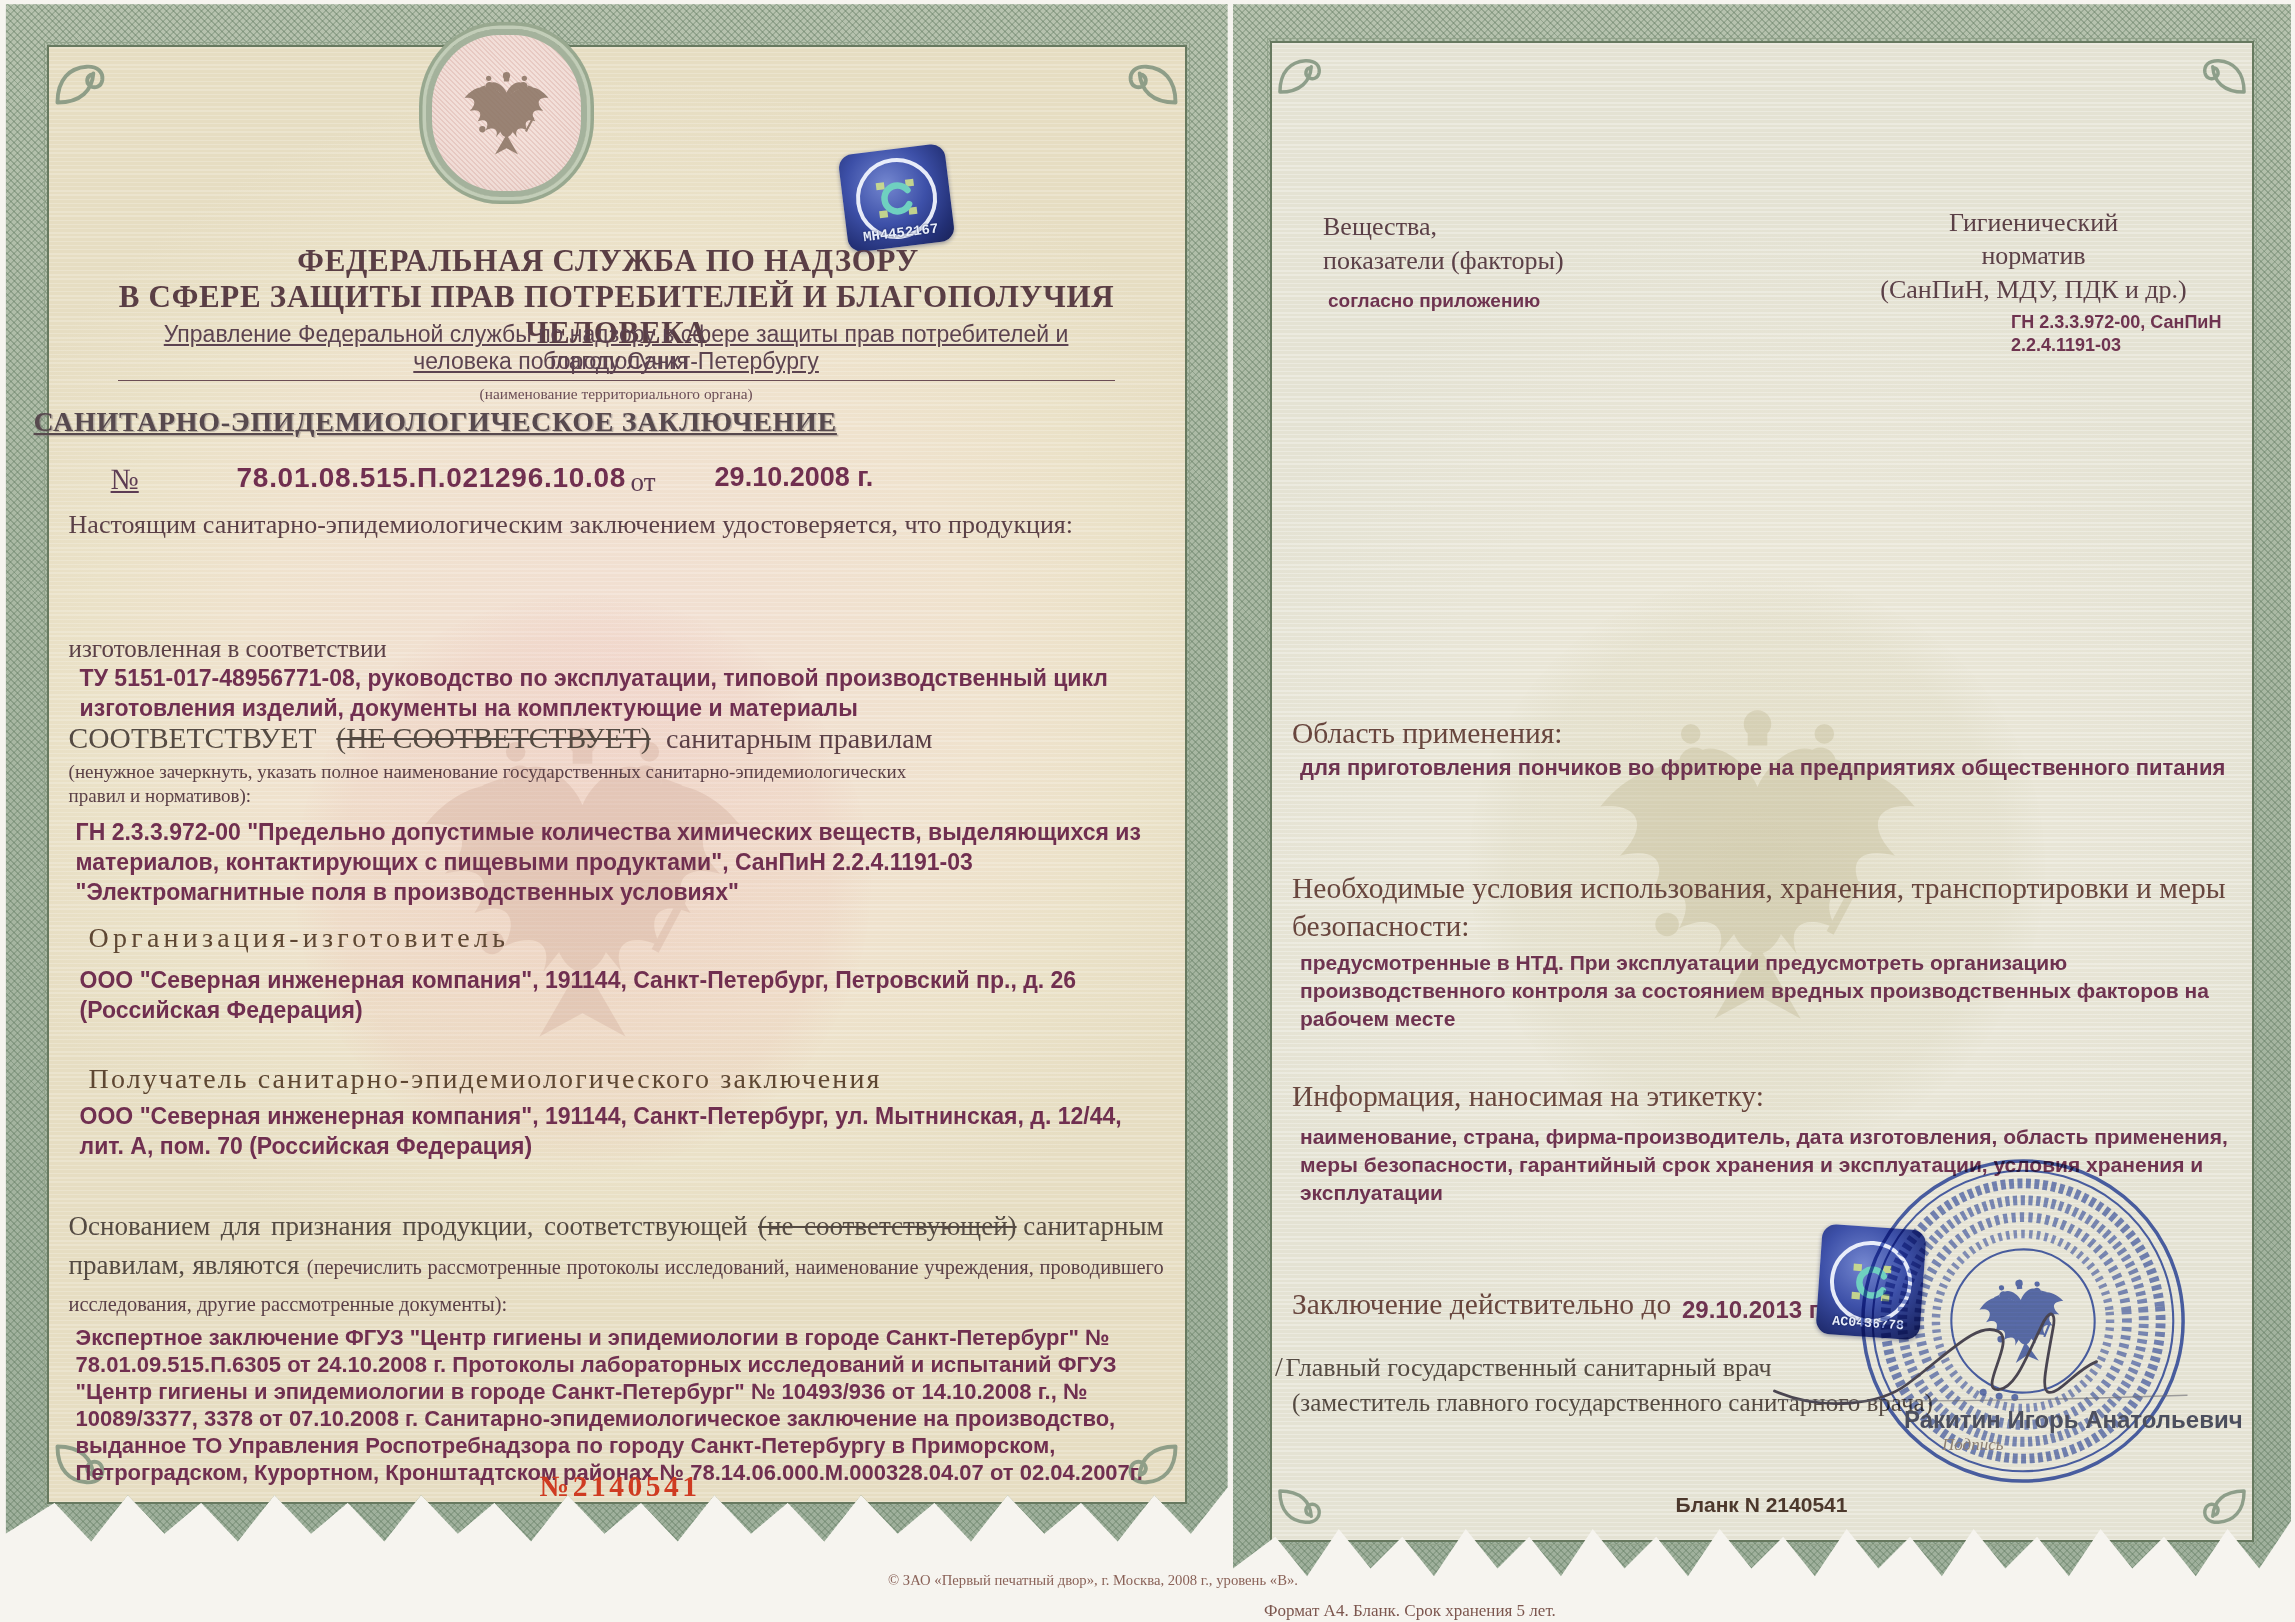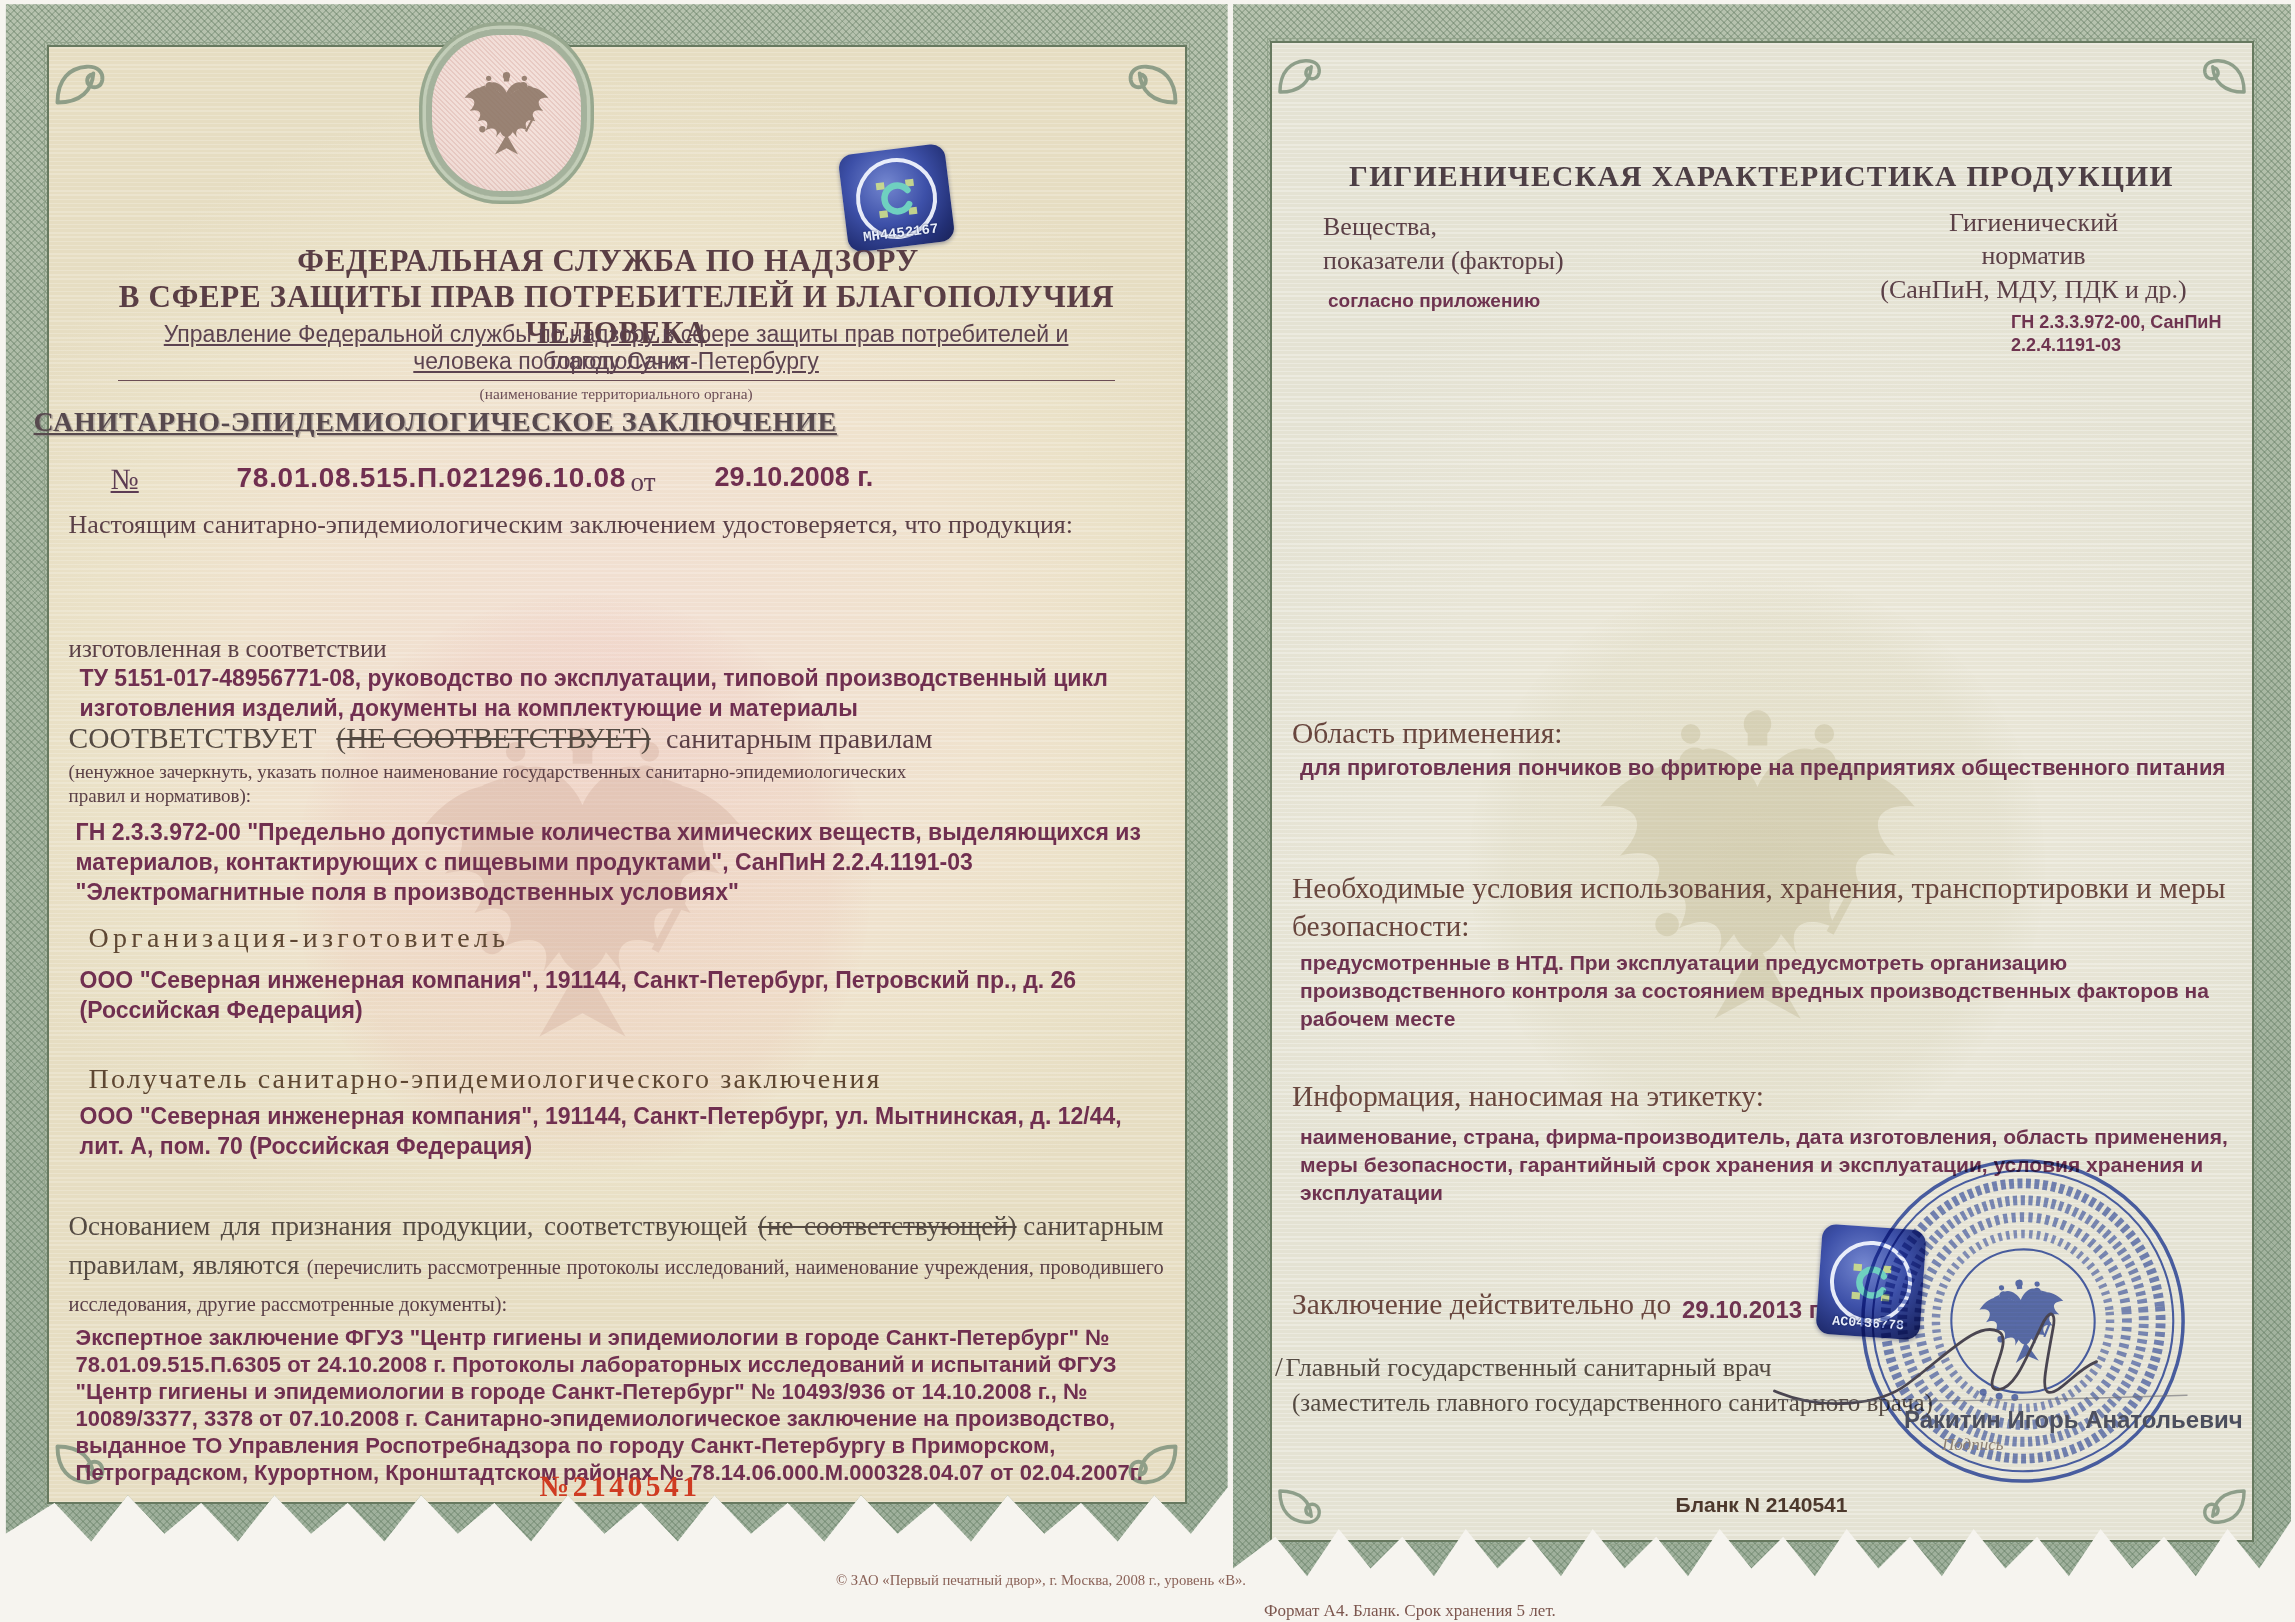--- a/index.html
+++ b/index.html
@@ -184,21 +184,21 @@
     <p class="abs" style="left:63px;top:1205px;width:1095px;margin:0;text-align:justify;line-height:34px">
       <span class="t-serif" style="font-size:27px;color:#544a42">Основанием  для  признания  продукции,  соответствующей </span>
       <span class="t-serif struck" style="font-size:27px;color:#544a42">(не  соответствующей)</span>
       <span class="t-serif" style="font-size:27px;color:#544a42"> санитарным правилам, являются </span>
       <span class="t-serif" style="font-size:20.4px;color:#5b4047">(перечислить рассмотренные протоколы исследований, наименование учреждения, проводившего исследования, другие рассмотренные документы):</span>
     </p>
     <div class="abs filled t-sans" style="left:70px;top:1320px;width:1081px;font-size:22px;line-height:27px;text-align:left">Экспертное заключение ФГУЗ "Центр гигиены и эпидемиологии в городе Санкт-Петербург" № 78.01.09.515.П.6305 от 24.10.2008 г. Протоколы лабораторных исследований и испытаний ФГУЗ "Центр гигиены и эпидемиологии в городе Санкт-Петербург" № 10493/936 от 14.10.2008 г., № 10089/3377, 3378 от 07.10.2008 г. Санитарно-эпидемиологическое заключение на производство, выданное ТО Управления Роспотребнадзора по городу Санкт-Петербургу в Приморском, Петроградском, Курортном, Кронштадтском районах № 78.14.06.000.М.000328.04.07 от 02.04.2007г.</div>
 
     <div class="abs red-num t-serif" style="left:534px;top:1466px">№2140541</div>
   </div>
-  <div class="abs footer-text t-serif" style="left:836px;top:1572px">© ЗАО «Первый печатный двор»,  г. Москва,  2008 г., уровень «В».</div>
+  <div class="abs footer-text t-serif" style="left:888px;top:1572px">© ЗАО «Первый печатный двор»,  г. Москва,  2008 г., уровень «В».</div>
 
   <div class="page" id="right-page" style="left:1233px;top:4.2px;width:1058px;height:1580px;">
     <div class="page-inner" id="right-inner">
       <svg class="abs curl" style="left:4.2px;top:4.2px;width:49px;height:49px" viewBox="0 0 70 70" width="49" height="49">
           <use href="#curl"></use>
         </svg>
       <svg class="abs curl" style="right:4.2px;top:4.2px;width:49px;height:49px;transform:scaleX(-1)" viewBox="0 0 70 70" width="49" height="49">
           <use href="#curl"></use>
         </svg>
       <svg class="abs curl" style="left:4.2px;bottom:4.2px;width:49px;height:49px;transform:scaleY(-1)" viewBox="0 0 70 70" width="49" height="49">
@@ -209,21 +209,20 @@
         </svg>
 
       <div class="abs rosette" style="left:197px;top:534px;width:576px;height:576px;
            background:radial-gradient(circle, rgba(190,185,140,.20) 0%, rgba(190,185,140,.10) 60%, rgba(190,185,140,0) 72%);">
         <svg width="393" height="393" style="color:#b7ae85;opacity:.30" viewBox="0 0 560 560">
             <use href="#eagle" width="560" height="560"></use>
           </svg>
       </div>
     </div>
 
-    <div class="abs t-serif" style="left:42px;top:156px;width:973px;text-align:center;font-weight:bold;font-size:29.5px;letter-spacing:1.4px;color:#4d3f45">ГИГИЕНИЧЕСКАЯ ХАРАКТЕРИСТИКА ПРОДУКЦИИ</div>
 
     <div class="abs r-label t-serif" style="left:90px;top:208px;font-size:26px;color:#5b4047">Вещества,</div>
     <div class="abs r-label t-serif" style="left:90px;top:242px;font-size:26px;color:#5b4047">показатели (факторы)</div>
     <div class="abs r-filled t-sans" style="left:95px;top:286px;font-size:19px">согласно приложению</div>
 
     <div class="abs t-serif" style="left:632px;top:204px;width:337px;text-align:center;font-size:26px;color:#5b4047">Гигиенический</div>
     <div class="abs t-serif" style="left:632px;top:237px;width:337px;text-align:center;font-size:26px;color:#5b4047">норматив</div>
     <div class="abs t-serif" style="left:632px;top:271px;width:337px;text-align:center;font-size:26px;color:#5b4047">(СанПиН, МДУ, ПДК и др.)</div>
     <div class="abs r-filled t-sans" style="left:778px;top:308px;font-size:18px">ГН 2.3.3.972-00, СанПиН</div>
     <div class="abs r-filled t-sans" style="left:778px;top:331px;font-size:18px">2.2.4.1191-03</div>

